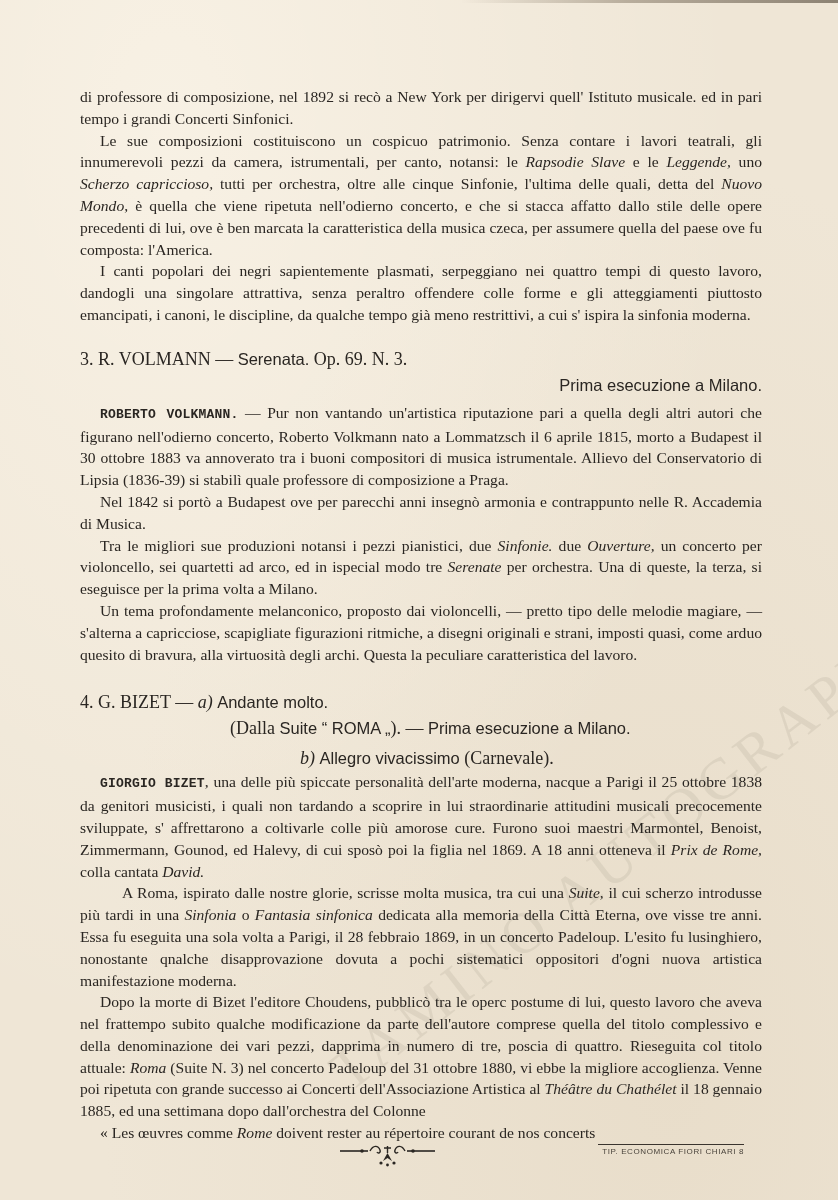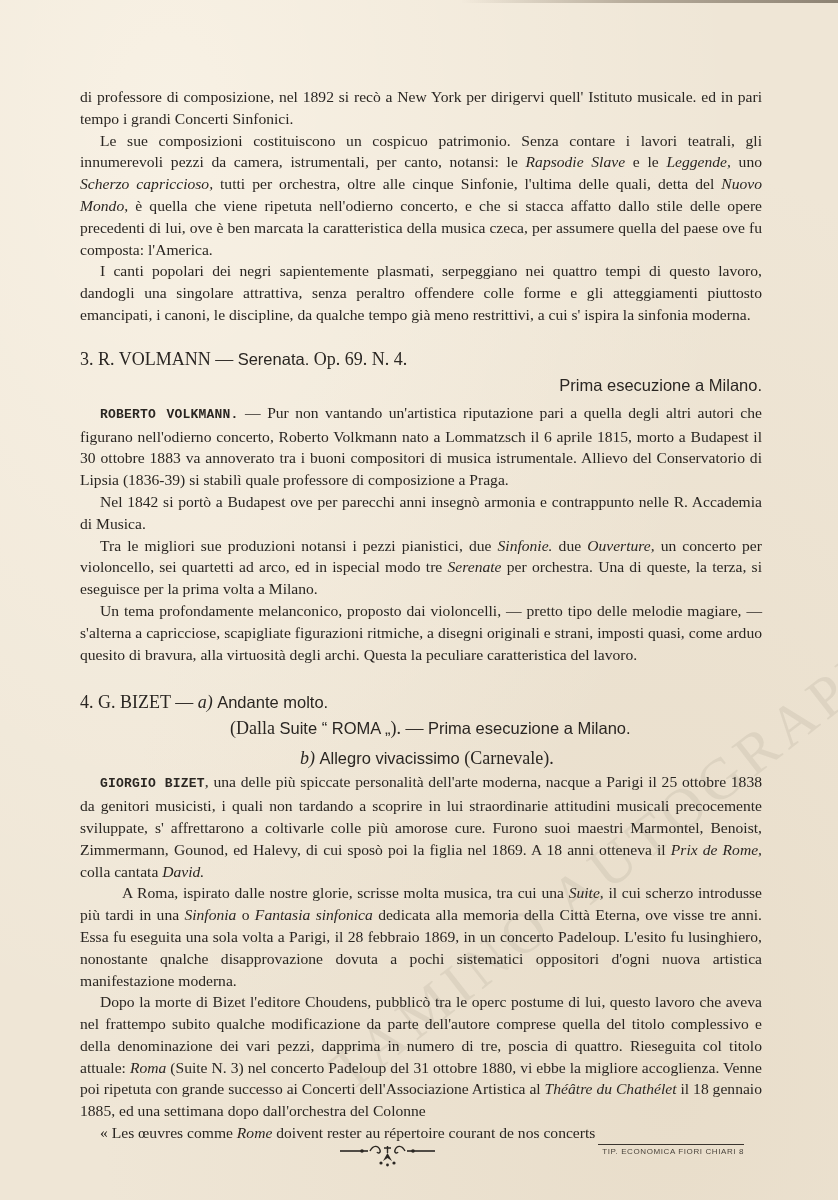--- a/index.html
+++ b/index.html
@@ -59,21 +59,21 @@
 <div class="watermark">TAMINO AUTOGRAPHS</div>
 
 <div class="page">
 
   <p>di professore di composizione, nel 1892 si recò a New York per dirigervi quell' Istituto musicale. ed in pari tempo i grandi Concerti Sinfonici.</p>
 
   <p class="ind"><span>Le sue composizioni costituiscono un cospicuo patrimonio. Senza contare i lavori teatrali, gli innumerevoli pezzi da camera, istrumentali, per canto, notansi: le </span><i>Rapsodie Slave</i><span> e le </span><i>Leggende,</i><span> uno </span><i>Scherzo capriccioso,</i><span> tutti per orchestra, oltre alle cinque Sinfonie, l'ultima delle quali, detta del </span><i>Nuovo Mondo</i><span>, è quella che viene ripetuta nell'odierno concerto, e che si stacca affatto dallo stile delle opere precedenti di lui, ove è ben marcata la caratteristica della musica czeca, per assumere quella del paese ove fu composta: l'America.</span></p>
 
   <p class="ind">I canti popolari dei negri sapientemente plasmati, serpeggiano nei quattro tempi di questo lavoro, dandogli una singolare attrattiva, senza peraltro offendere colle forme e gli atteggiamenti piuttosto emancipati, i canoni, le discipline, da qualche tempo già meno restrittivi, a cui s' ispira la sinfonia moderna.</p>
 
-  <p class="heading h3"><span>3. R. VOLMANN — </span><span class="bold">Serenata.</span><span> Op. 69. N. 4.</span></p>
+  <p class="heading h3"><span>3. R. VOLMANN — </span><span class="bold">Serenata.</span><span> Op. 69. N. 3.</span></p>
   <p class="heading right"><span class="bold">Prima esecuzione a Milano.</span></p>
 
   <p class="ind firstline"><span class="sc">ROBERTO VOLKMANN.</span><span> — Pur non vantando un'artistica riputazione pari a quella degli altri autori che figurano nell'odierno concerto, Roberto Volkmann nato a Lommatzsch il 6 aprile 1815, morto a Budapest il 30 ottobre 1883 va annoverato tra i buoni compositori di musica istrumentale. Allievo del Conservatorio di Lipsia (1836-39) si stabilì quale professore di composizione a Praga.</span></p>
   <p class="ind">Nel 1842 si portò a Budapest ove per parecchi anni insegnò armonia e contrappunto nelle R. Accademia di Musica.</p>
   <p class="ind"><span>Tra le migliori sue produzioni notansi i pezzi pianistici, due </span><i>Sinfonie.</i><span> due </span><i>Ouverture,</i><span> un concerto per violoncello, sei quartetti ad arco, ed in ispecial modo tre </span><i>Serenate</i><span> per orchestra. Una di queste, la terza, si eseguisce per la prima volta a Milano.</span></p>
   <p class="ind">Un tema profondamente melanconico, proposto dai violoncelli, — pretto tipo delle melodie magiare, — s'alterna a capricciose, scapigliate figurazioni ritmiche, a disegni originali e strani, imposti quasi, come arduo quesito di bravura, alla virtuosità degli archi. Questa la peculiare caratteristica del lavoro.</p>
 
   <p class="heading h4"><span>4. G. BIZET — </span><i>a)</i> <span class="bold">Andante molto.</span></p>
   <p class="heading sub2"><span>(Dalla </span><span class="bold">Suite “ ROMA „</span><span>). — </span><span class="bold">Prima esecuzione a Milano.</span></p>
   <p class="heading sub1"><i>b)</i> <span class="bold">Allegro vivacissimo</span><span> (Carnevale).</span></p>

